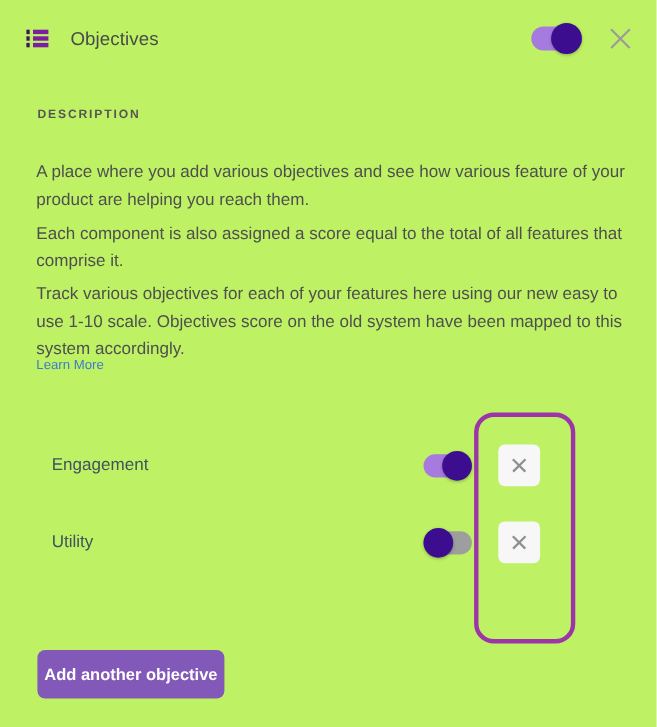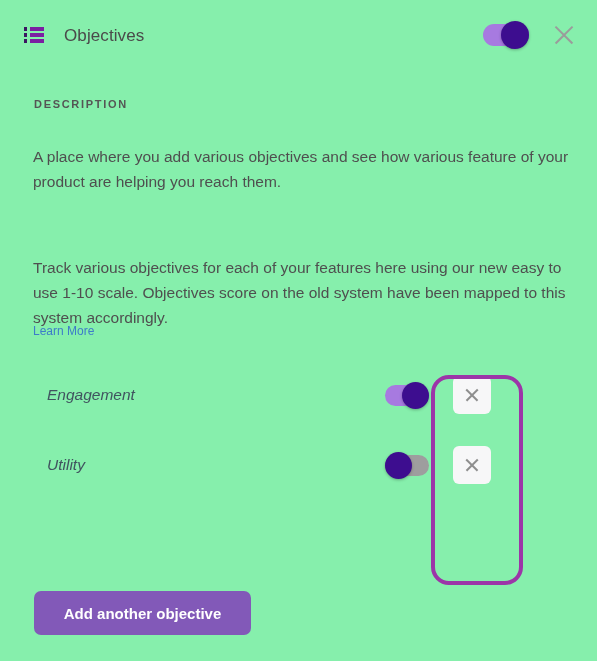--- a/index.html
+++ b/index.html
@@ -9,21 +9,21 @@
     height: 661px;
     background: #ffffff;
     font-family: "Liberation Sans", sans-serif;
     -webkit-font-smoothing: antialiased;
   }
 
   .panel {
     position: relative;
     width: 597px;
     height: 661px;
-    background: #86efac;
+    background: #bef264;
     overflow: hidden;
   }
 
   
   .header {
     position: absolute;
     top: 0; left: 0;
     width: 597px;
     height: 70px;
     display: flex;
@@ -157,23 +157,22 @@
     font-size: 12px;
     color: #3d7cc9;
     text-decoration: none;
     cursor: pointer;
   }
 
   
   .rows {
     position: absolute;
     left: 0;
-    top: 360px;
+    top: 388px;
     width: 511px;
-    font-style: italic;
   }
   .obj-row {
     position: relative;
     height: 70px;
     display: flex;
     align-items: center;
     padding: 0 20px 0 47px;
   }
   .obj-label {
     font-size: 15.5px;
@@ -217,21 +216,21 @@
     border-radius: 18px;
     pointer-events: none;
     z-index: 5;
   }
 
   
   .add-btn {
     position: absolute;
     left: 34px;
     top: 591px;
-    width: 217px;
+    width: 170px;
     height: 44px;
     border: none;
     border-radius: 7px;
     background: #8259b8;
     color: #ffffff;
     font-family: "Liberation Sans", sans-serif;
     font-size: 15px;
     font-weight: bold;
     cursor: pointer;
   }
@@ -265,20 +264,21 @@
         <span class="track"></span>
         <span class="knob"></span>
       </div>
       <div class="close-x"></div>
     </div>
   </div>
 
   <div class="section-label">DESCRIPTION</div>
 
   <p class="desc p1">A place where you add various objectives and see how various feature of your product are helping you reach them.</p>
+  <p class="desc p2">Each component is also assigned a score equal to the total of all features that comprise it.</p>
   <p class="desc p3">Track various objectives for each of your features here using our new easy to use 1-10 scale. Objectives score on the old system have been mapped to this system accordingly.</p>
 
   <a class="learn-more">Learn More</a>
 
   <div class="rows">
 
     <div class="obj-row">
       <span class="obj-label">Engagement</span>
       <div class="row-controls">
         <div class="toggle sm on">

